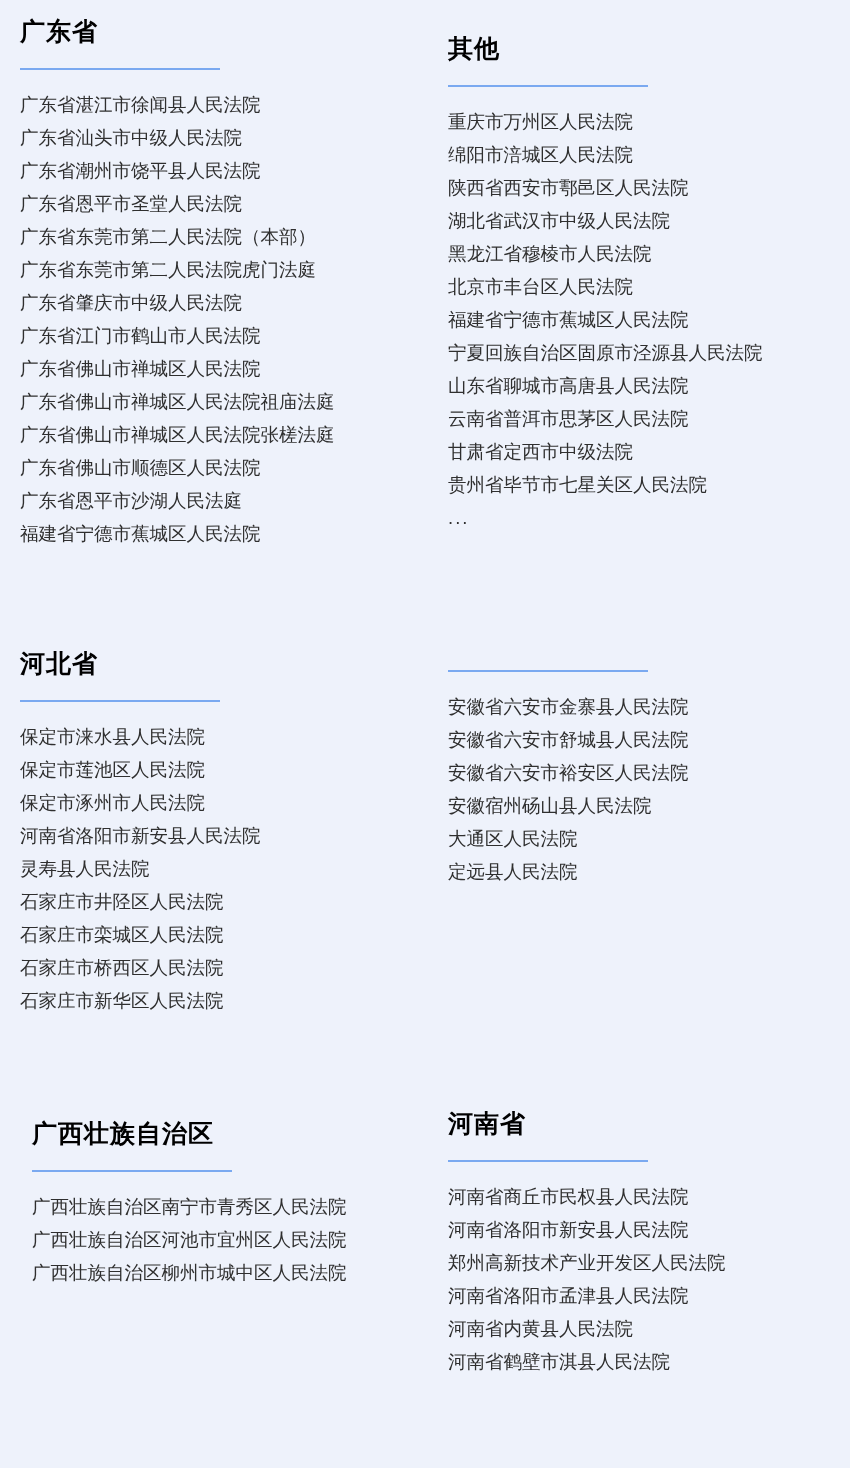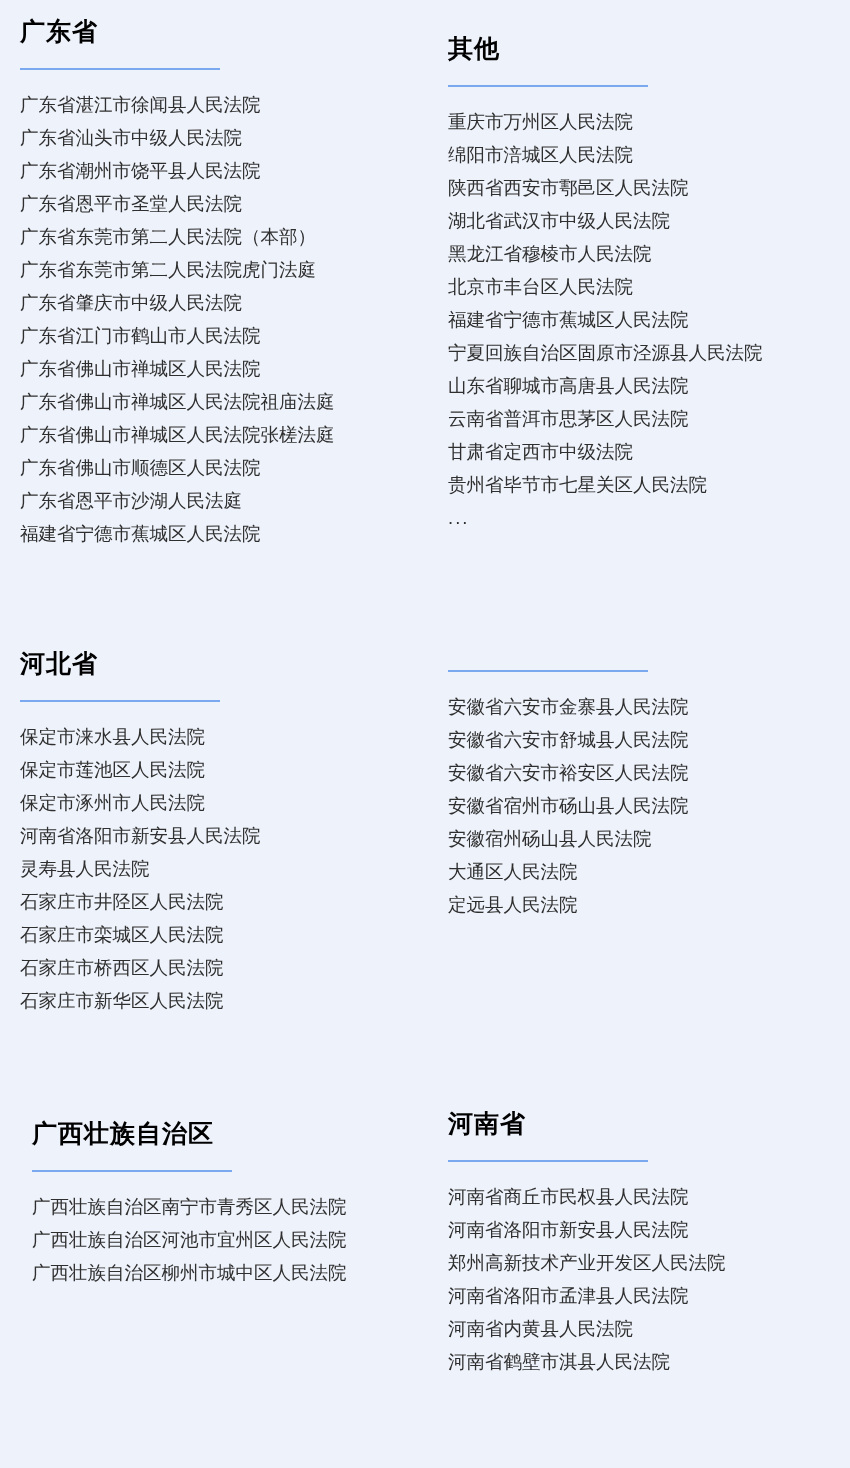--- a/index.html
+++ b/index.html
@@ -127,21 +127,20 @@
       <li>石家庄市新华区人民法院</li>
     </ul>
   </div>
 
   <div class="sec sec-ah col-right">
     <div class="title-rule"></div>
     <ul class="court-list">
       <li>安徽省六安市金寨县人民法院</li>
       <li>安徽省六安市舒城县人民法院</li>
       <li>安徽省六安市裕安区人民法院</li>
-      <li>安徽省宿州市砀山县人民法院</li>
       <li>安徽宿州砀山县人民法院</li>
       <li>大通区人民法院</li>
       <li>定远县人民法院</li>
     </ul>
   </div>
 
   <div class="sec sec-gx col-left">
     <h2 class="section-title">广西壮族自治区</h2>
     <div class="title-rule"></div>
     <ul class="court-list">

